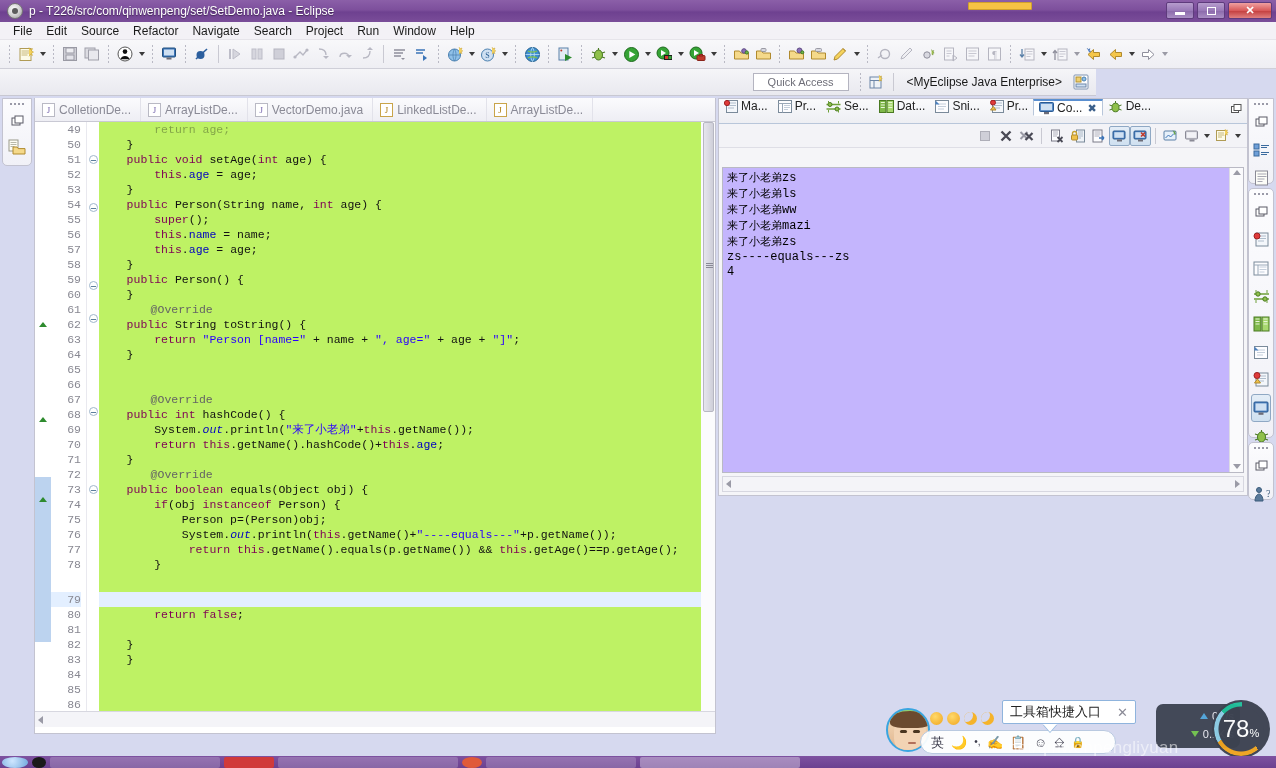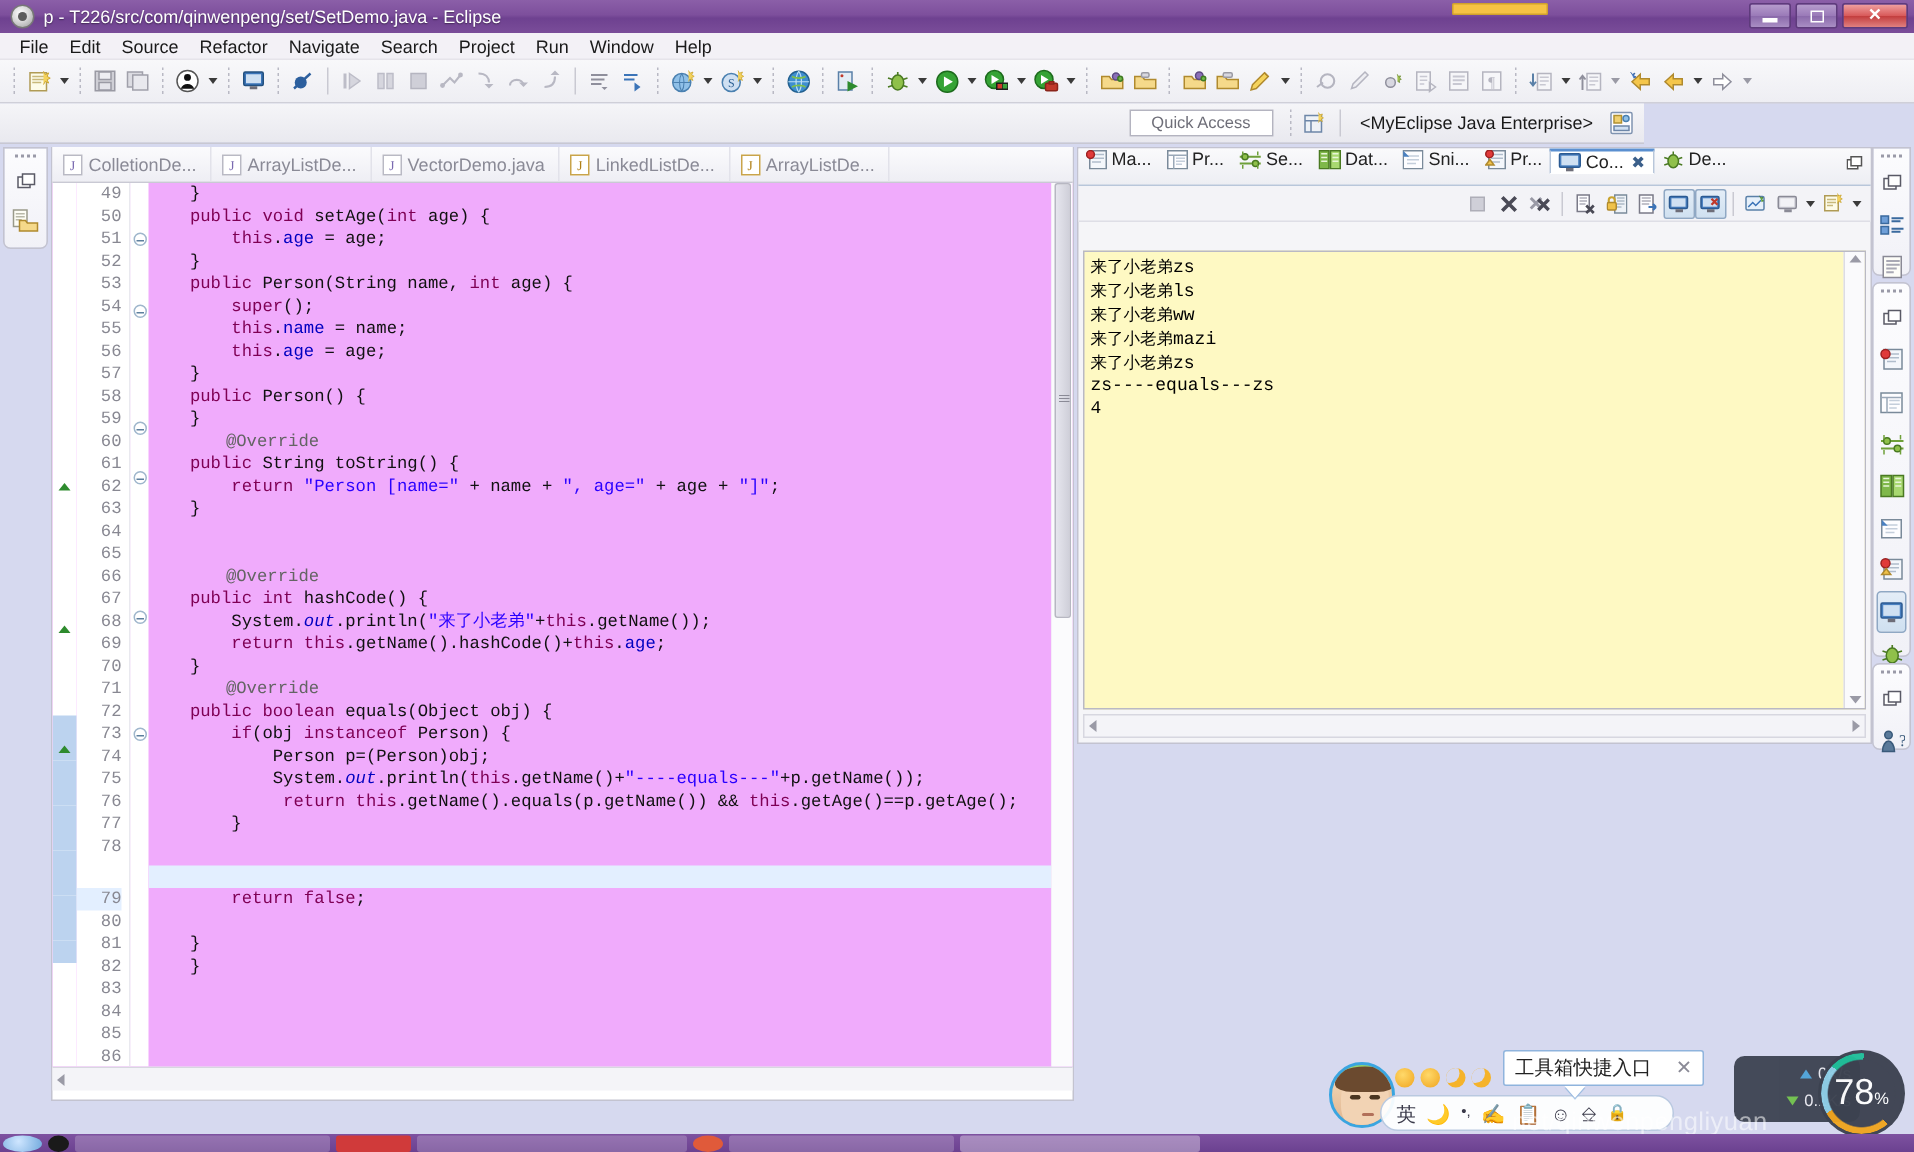--- a/index.html
+++ b/index.html
@@ -134,21 +134,21 @@
     font-size: 12px; color: #8a8a96; white-space: nowrap; border-right: 1px solid #e2e2ea;
   }
   .etab .jicon {
     width: 13px; height: 14px; border: 1px solid #b9b9c4; background: #fff;
     font-size: 9px; color: #7a6ab0; display: flex; align-items: center;
     justify-content: center; font-family: "Liberation Serif", serif; flex: none;
   }
   .etab .jicon.warn { border-color: #c9a44a; color: #b07f15; }
 
   .code-area {
-    position: relative; height: 589px; display: flex; background: #f0abfc;
+    position: relative; height: 589px; display: flex; background: #bef264;
     overflow: hidden;
   }
   .marker-col {
     width: 16px; background: #fff; position: relative; flex: none;
   }
   .gutter {
     width: 36px; background: #fff; text-align: right; padding-right: 5px;
     color: #888892; font-family: "Liberation Mono", monospace; font-size: 11.5px;
     flex: none; border-right: 1px solid #e9e9ef;
   }
@@ -238,21 +238,21 @@
   .ct-arrow::after {
     content:""; border-left:3.5px solid transparent; border-right:3.5px solid transparent;
     border-top:4px solid #3a3a3a;
   }
   .console-head {
     padding: 3px 2px 2px 4px; font-size: 12px; color: #111; white-space: nowrap;
     overflow: hidden; background: #f5f5f8;
   }
   .console-body {
     position: absolute; left: 3px; top: 68px; right: 3px; bottom: 22px;
-    background: #fef9c3; border: 1px solid #b9b9c4; display: flex;
+    background: #c4b5fd; border: 1px solid #b9b9c4; display: flex;
   }
   .console-text {
     flex: 1; padding: 2px 4px; font-family: "Liberation Mono", monospace;
     font-size: 12px; color: #000; line-height: 15px; overflow: hidden;
     white-space: pre;
   }
   .cjk { font-family: "DejaVu Sans", sans-serif; font-size: 11px; }
   .console-vscroll {
     width: 14px; background: #fafafc; border-left: 1px solid #dcdce4;
     display: flex; flex-direction: column; align-items: center; padding-top: 2px;
@@ -881,20 +881,21 @@
           <div class="ln"></div>
           <div class="ln"></div>
           <div class="ln"></div>
           <div class="ln"></div>
           <div class="ln"></div>
           <div class="ln"></div>
           <div class="ln"></div>
           <div class="ln"></div>
         </div>
       <div class="code-col" id="codecol">
+          <div class="ln" style="opacity: 0.35;"><span>        return age;</span></div>
           <div class="ln"><span>    }</span></div>
           <div class="ln"><span>    </span><span class="kw">public void </span><span>setAge(</span><span class="kw">int </span><span>age) {</span></div>
           <div class="ln"><span>        </span><span class="kw">this</span><span>.</span><span class="fld">age</span><span> = age;</span></div>
           <div class="ln"><span>    }</span></div>
           <div class="ln"><span>    </span><span class="kw">public </span><span>Person(String name, </span><span class="kw">int </span><span>age) {</span></div>
           <div class="ln"><span>        </span><span class="kw">super</span><span>();</span></div>
           <div class="ln"><span>        </span><span class="kw">this</span><span>.</span><span class="fld">name</span><span> = name;</span></div>
           <div class="ln"><span>        </span><span class="kw">this</span><span>.</span><span class="fld">age</span><span> = age;</span></div>
           <div class="ln"><span>    }</span></div>
           <div class="ln"><span>    </span><span class="kw">public </span><span>Person() {</span></div>

